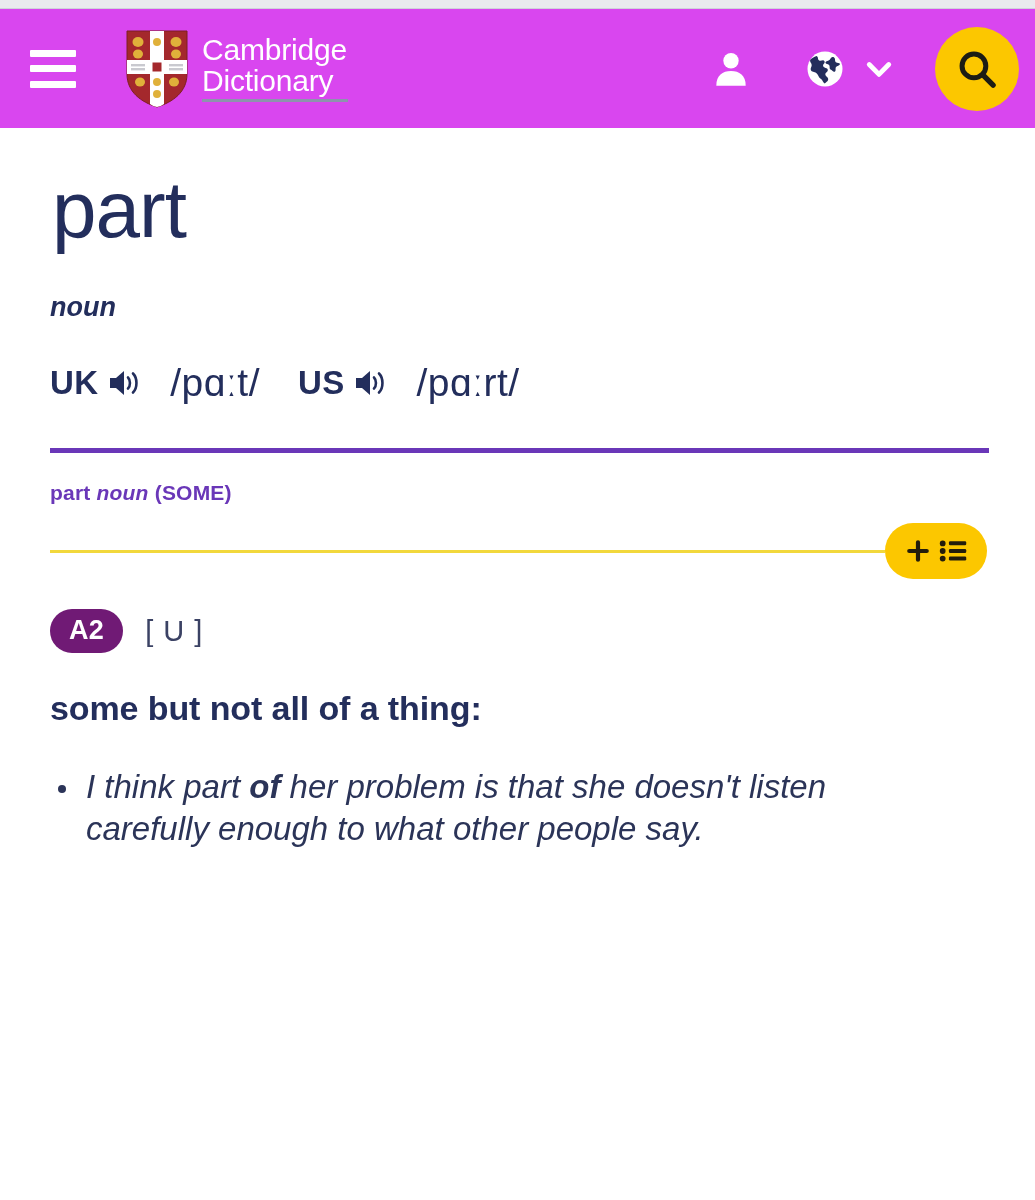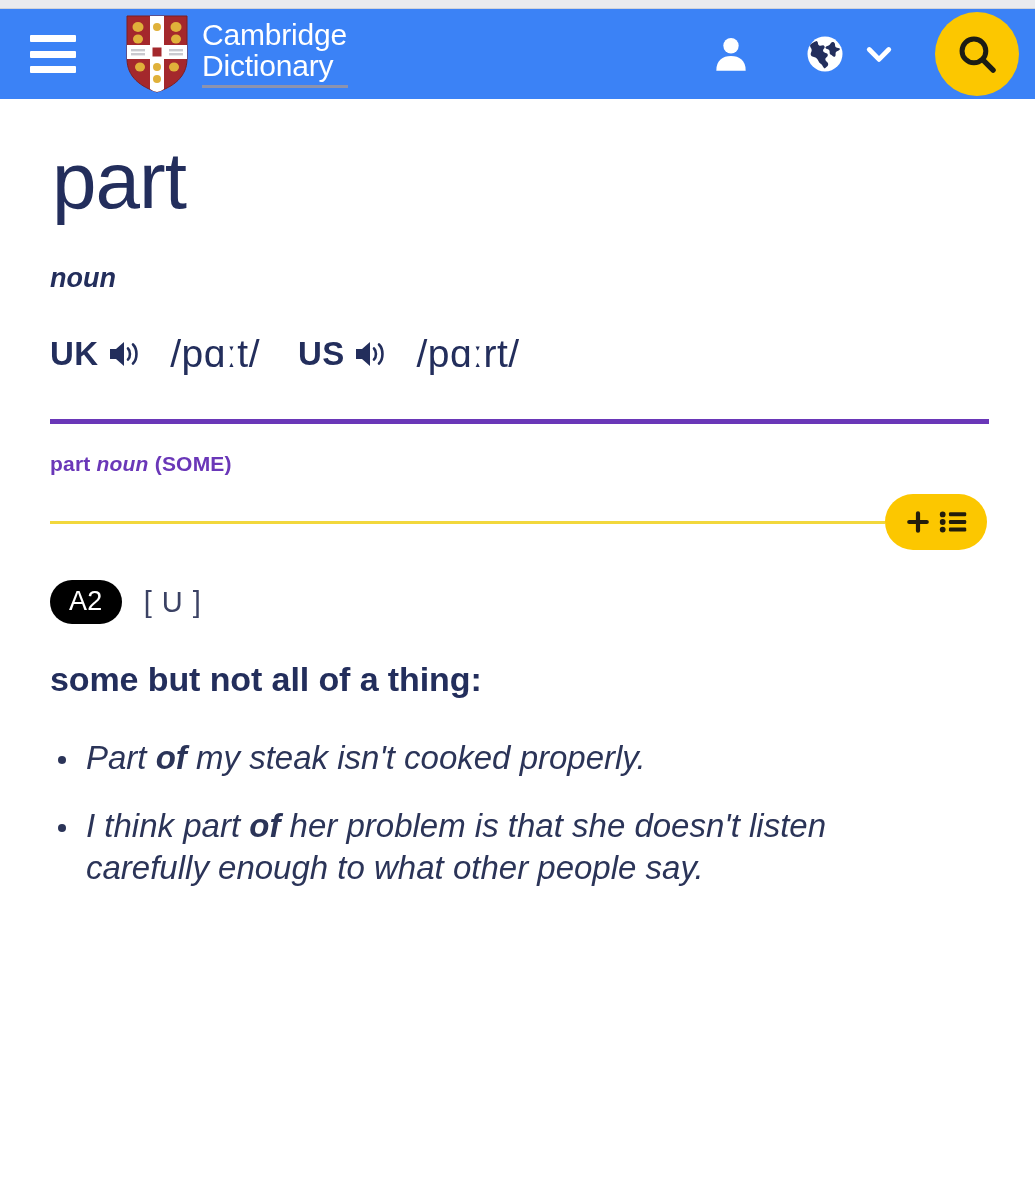--- a/index.html
+++ b/index.html
@@ -18,22 +18,22 @@
   
   .top-strip {
     height: 9px;
     background: #e9eaee;
     border-bottom: 1px solid #cfd2da;
     box-sizing: border-box;
   }
 
   
   .site-header {
-    height: 90px;
-    background: #3b82f6;
+    height: 119px;
+    background: #d946ef;
     display: flex;
     align-items: center;
     padding: 0 16px 0 30px;
     box-sizing: border-box;
     position: relative;
   }
   .hamburger {
     width: 46px;
     height: 38px;
     display: flex;
@@ -201,24 +201,24 @@
     gap: 7px;
     margin-right: 2px;
   }
 
   .meta-row {
     margin-top: 30px;
     display: flex;
     align-items: center;
   }
   .level-badge {
-    background: #000000;
+    background: #701a75;
     color: #ffffff;
     font-size: 27px;
-    font-weight: normal;
+    font-weight: bold;
     border-radius: 22px;
     padding: 8px 19px 9px;
     line-height: 1;
     cursor: pointer;
     letter-spacing: 0.3px;
   }
   .gram-code {
     margin-left: 22px;
     font-size: 29px;
     color: #3b4264;
@@ -397,20 +397,17 @@
 
   <div class="meta-row">
     <span class="level-badge">A2</span>
     <span class="gram-code">[ U ]</span>
   </div>
 
   <div class="definition">some but not all of a thing:</div>
 
   <ul class="examples">
     <li>
-      <span>Part </span><b>of</b><span> my steak isn't cooked properly.</span>
-    </li>
-    <li>
       <span>I think part </span><b>of</b><span> her problem is that she doesn't listen carefully enough to what other people say.</span>
     </li>
   </ul>
 
 </main>
 
 </body></html>

